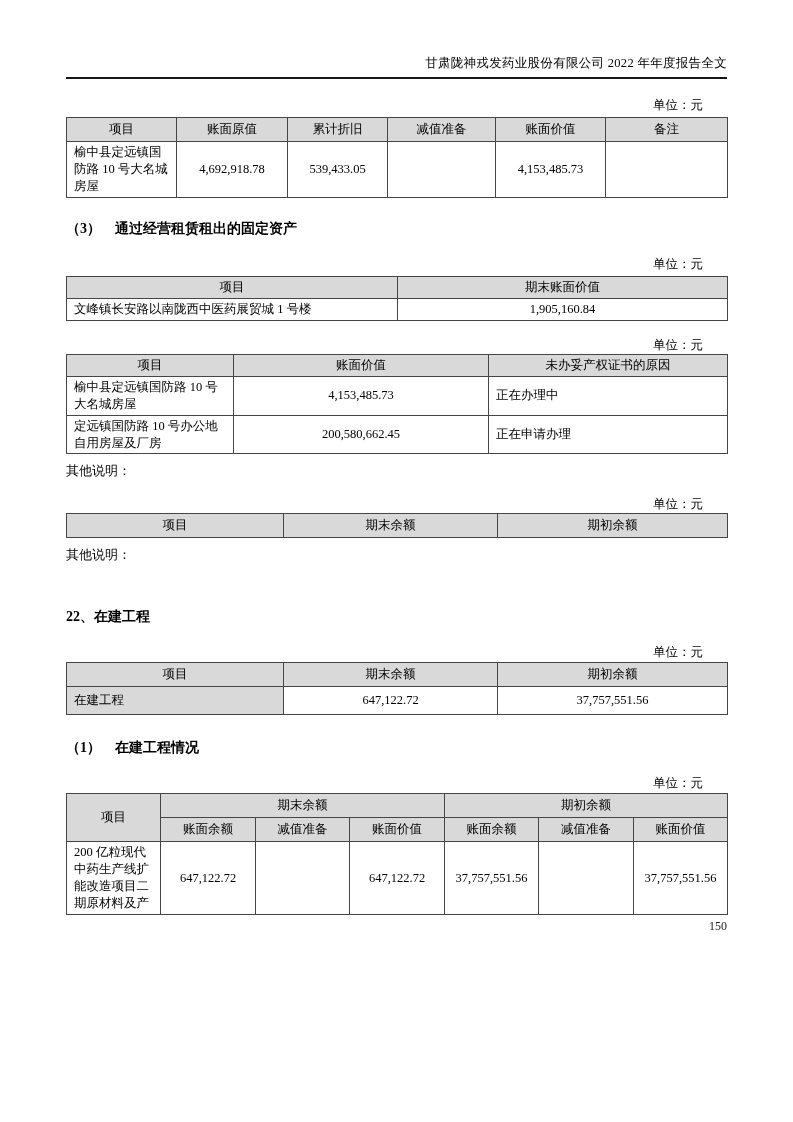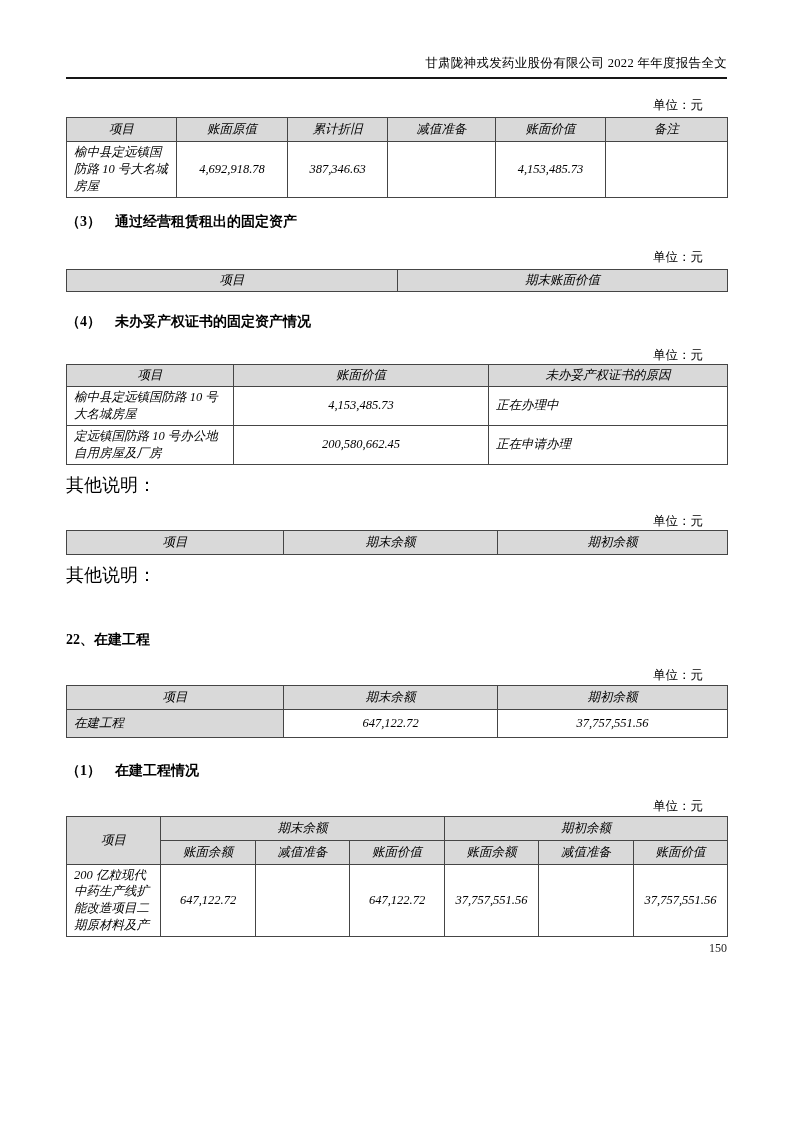--- a/index.html
+++ b/index.html
@@ -8,24 +8,24 @@
     font-family:"Liberation Serif","DejaVu Serif",serif;
     overflow:hidden;
   }
   .sheet{padding:55px 66px 0;}
   .page-header{
     text-align:right;font-size:12.5px;letter-spacing:.3px;
     padding-bottom:5px;border-bottom:2px solid #161616;
   }
   .h{font-size:14px;font-weight:bold;margin:0;}
   .unit{text-align:right;font-size:12.5px;padding-right:24px;}
-  .notes{font-size:18px;margin:0;}
+  .notes{font-size:13px;margin:0;}
   .tbl{width:661px;border-collapse:collapse;table-layout:fixed;
        font-size:12.5px;line-height:1.35;}
-  .tbl th,.tbl td{border:1px solid #454545;padding:2px 7px;vertical-align:middle;overflow:hidden;font-style:italic;}
+  .tbl th,.tbl td{border:1px solid #454545;padding:2px 7px;vertical-align:middle;overflow:hidden;}
   .tbl th{background:#d9d9d9;font-weight:normal;text-align:center;}
   .c-item{text-align:left;}
   .c-num{text-align:center;}
   .c-txt{text-align:left;}
   .shade{background:#d9d9d9;}
   .brk{word-break:break-all;}
   .pagenum{text-align:right;font-size:12px;margin-top:4px;color:#1d1d1d;}
 </style>
 </head>
 <body>
@@ -51,44 +51,47 @@
         <th>项目</th>
         <th>账面原值</th>
         <th>累计折旧</th>
         <th>减值准备</th>
         <th>账面价值</th>
         <th>备注</th>
       </tr>
       <tr style="height:56px">
         <td class="c-item">榆中县定远镇国防路 10 号大名城房屋</td>
         <td class="c-num">4,692,918.78</td>
-        <td class="c-num">387,346.63</td>
+        <td class="c-num">539,433.05</td>
         <td class="c-num"></td>
         <td class="c-num">4,153,485.73</td>
         <td class="c-txt"></td>
       </tr>
     </tbody>
   </table>
 
-  <h2 class="h" style="margin-top:15px">（3）　通过经营租赁租出的固定资产</h2>
+  <h2 class="h" style="margin-top:22px">（3）　通过经营租赁租出的固定资产</h2>
   <div class="unit" style="margin-top:18px;margin-bottom:3px">单位：元</div>
   <table class="tbl">
     <colgroup>
         <col style="width:331px">
         <col style="width:330px">
       </colgroup>
     <tbody>
       <tr style="height:22px">
         <th>项目</th>
         <th>期末账面价值</th>
       </tr>
+      <tr style="height:20px">
+        <td class="c-item">文峰镇长安路以南陇西中医药展贸城 1 号楼</td>
+        <td class="c-num">1,905,160.84</td>
+      </tr>
     </tbody>
   </table>
 
-  <h2 class="h" style="margin-top:21px">（4）　未办妥产权证书的固定资产情况</h2>
   <div class="unit" style="margin-top:16px">单位：元</div>
   <table class="tbl">
     <colgroup>
         <col style="width:167px">
         <col style="width:255px">
         <col style="width:239px">
       </colgroup>
     <tbody>
       <tr style="height:22px">
         <th>项目</th>

